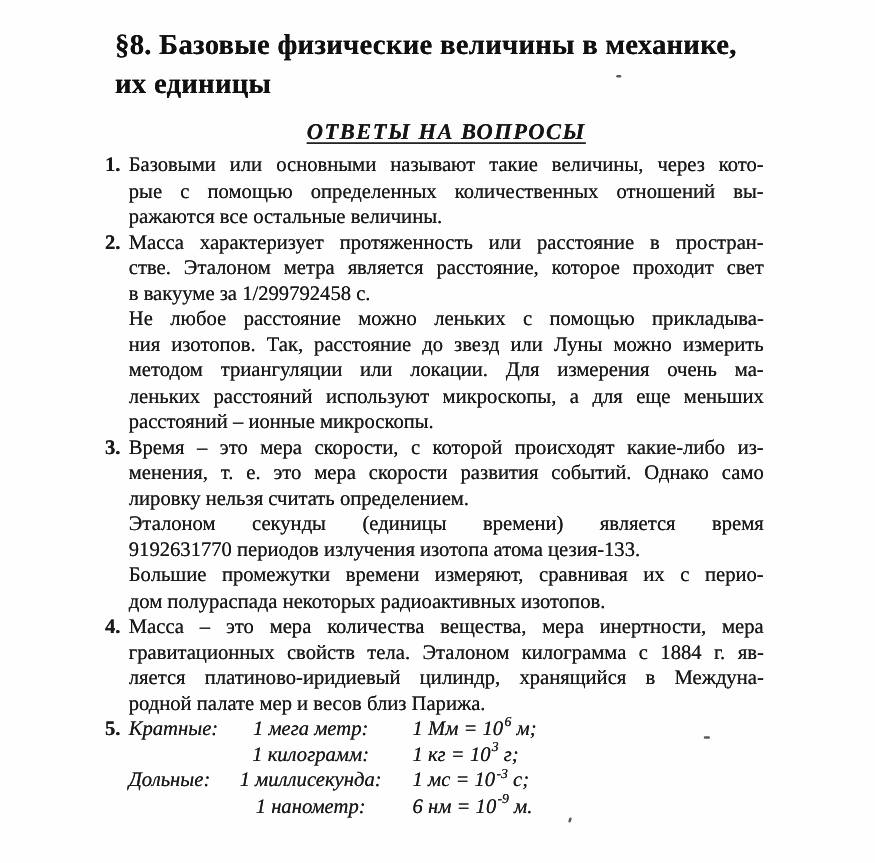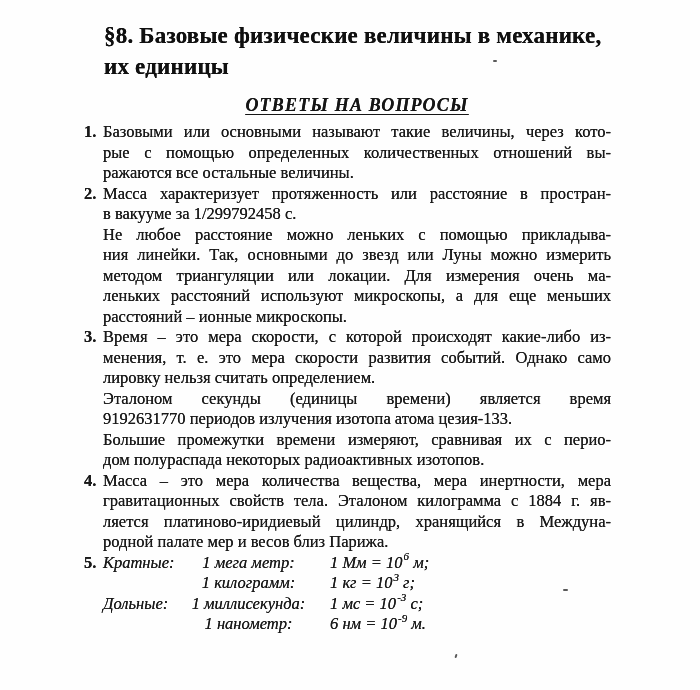--- a/index.html
+++ b/index.html
@@ -15,21 +15,21 @@
     font-family: "Liberation Serif", serif;
     color: #1b1b1b;
   }
   .page {
     position: absolute;
     inset: 0;
     background: #fefefe;
   }
   .title {
     position: absolute;
-    left: 104px;
+    left: 92px;
     top: 20px;
     width: 515px;
     font-weight: bold;
     font-size: 23px;
     line-height: 31px;
     color: #101010;
     letter-spacing: 0.2px;
     text-shadow: 0 0 0.5px #101010;
   }
   .qheading {
@@ -117,25 +117,26 @@
         <div class="ln">Базовыми или основными называют такие величины, через кото-</div>
         <div class="ln">рые с помощью определенных количественных отношений вы-</div>
         <div class="ln end">ражаются все остальные величины.</div>
       </div>
     </div>
 
     <div class="item">
       <span class="num">2.</span>
       <div class="para">
         <div class="ln">Масса характеризует протяженность или расстояние в простран-</div>
+        <div class="ln">стве. Эталоном метра является расстояние, которое проходит свет</div>
         <div class="ln end">в вакууме за 1/299792458 с.</div>
       </div>
       <div class="para">
         <div class="ln">Не любое расстояние можно леньких с помощью прикладыва-</div>
-        <div class="ln">ния линейки. Так, основными до звезд или Луны можно измерить</div>
+        <div class="ln">ния изотопов. Так, расстояние до звезд или Луны можно измерить</div>
         <div class="ln">методом триангуляции или локации. Для измерения очень ма-</div>
         <div class="ln">леньких расстояний используют микроскопы, а для еще меньших</div>
         <div class="ln end">расстояний – ионные микроскопы.</div>
       </div>
     </div>
 
     <div class="item">
       <span class="num">3.</span>
       <div class="para">
         <div class="ln">Время – это мера скорости, с которой происходят какие-либо из-</div>

